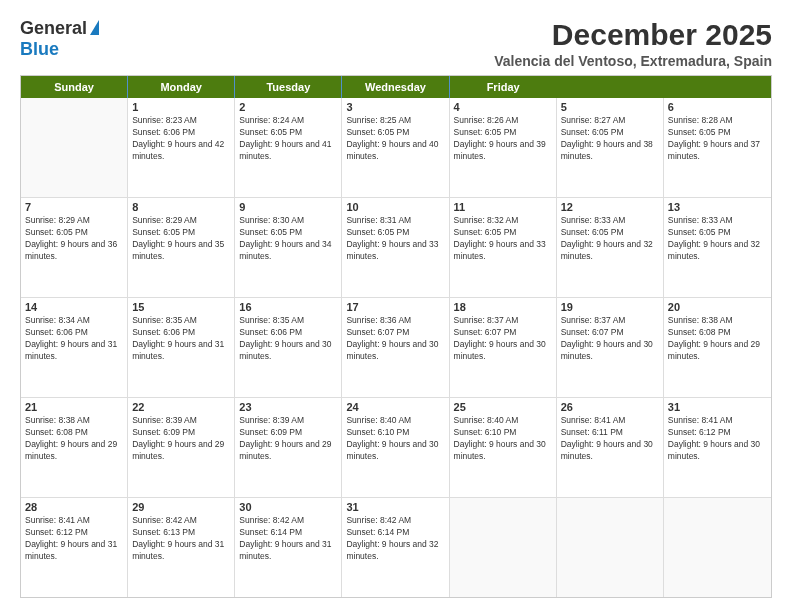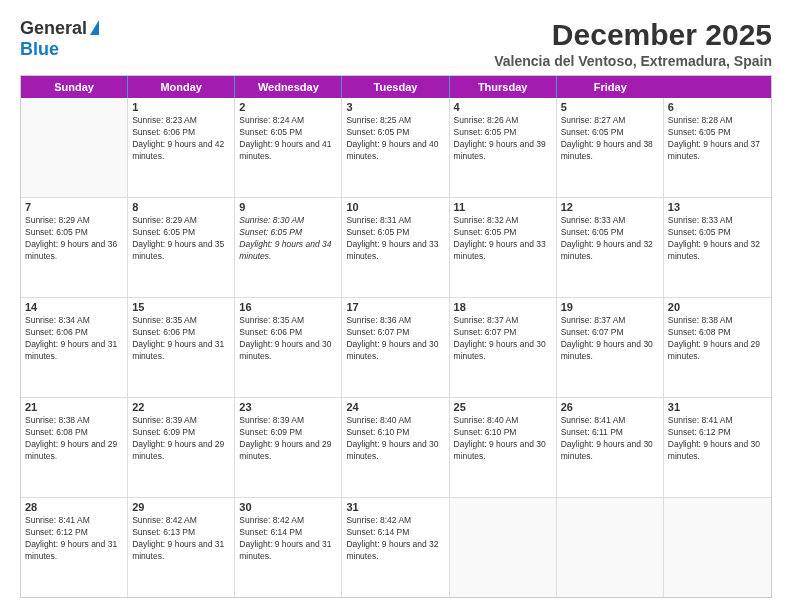--- a/index.html
+++ b/index.html
@@ -49,21 +49,21 @@
     }
     .calendar {
       flex: 1;
       display: flex;
       flex-direction: column;
       border: 1px solid #ccc;
     }
     .cal-header {
       display: grid;
       grid-template-columns: repeat(7, 1fr);
-      background: #a21caf;
+      background: #4d7c0f;
     }
     .cal-header-cell {
       color: #fff;
       font-size: 11px;
       font-weight: bold;
       text-align: center;
       padding: 5px 2px;
       border-right: 1px solid #5090cc;
     }
     .cal-header-cell:last-child {
@@ -126,23 +126,22 @@
     <div class="title-area">
       <div class="main-title">December 2025</div>
       <div class="sub-title">Valencia del Ventoso, Extremadura, Spain</div>
     </div>
   </div>
 
   <div class="calendar">
     <div class="cal-header" id="cal-header">
         <div class="cal-header-cell">Sunday</div>
         <div class="cal-header-cell">Monday</div>
+        <div class="cal-header-cell">Tuesday</div>
         <div class="cal-header-cell">Wednesday</div>
-        <div class="cal-header-cell">Tuesday</div>
-        <div class="cal-header-cell">Thursday</div>
         <div class="cal-header-cell">Friday</div>
       </div>
     <div class="cal-body" id="cal-body">
         <div class="cal-row">
           <div class="cal-cell empty"></div>
           <div class="cal-cell">
             <div class="cell-date">1</div>
             <div class="cell-info" style="white-space: pre-line;">Sunrise: 8:23 AM
 Sunset: 6:06 PM
 Daylight: 9 hours and 42 minutes.</div>
@@ -186,21 +185,21 @@
 Daylight: 9 hours and 36 minutes.</div>
           </div>
           <div class="cal-cell">
             <div class="cell-date">8</div>
             <div class="cell-info" style="white-space: pre-line;">Sunrise: 8:29 AM
 Sunset: 6:05 PM
 Daylight: 9 hours and 35 minutes.</div>
           </div>
           <div class="cal-cell">
             <div class="cell-date">9</div>
-            <div class="cell-info" style="white-space: pre-line; font-style: italic;">Sunrise: 8:30 AM
+            <div class="cell-info" style="white-space: pre-line;">Sunrise: 8:30 AM
 Sunset: 6:05 PM
 Daylight: 9 hours and 34 minutes.</div>
           </div>
           <div class="cal-cell">
             <div class="cell-date">10</div>
             <div class="cell-info" style="white-space: pre-line;">Sunrise: 8:31 AM
 Sunset: 6:05 PM
 Daylight: 9 hours and 33 minutes.</div>
           </div>
           <div class="cal-cell">

